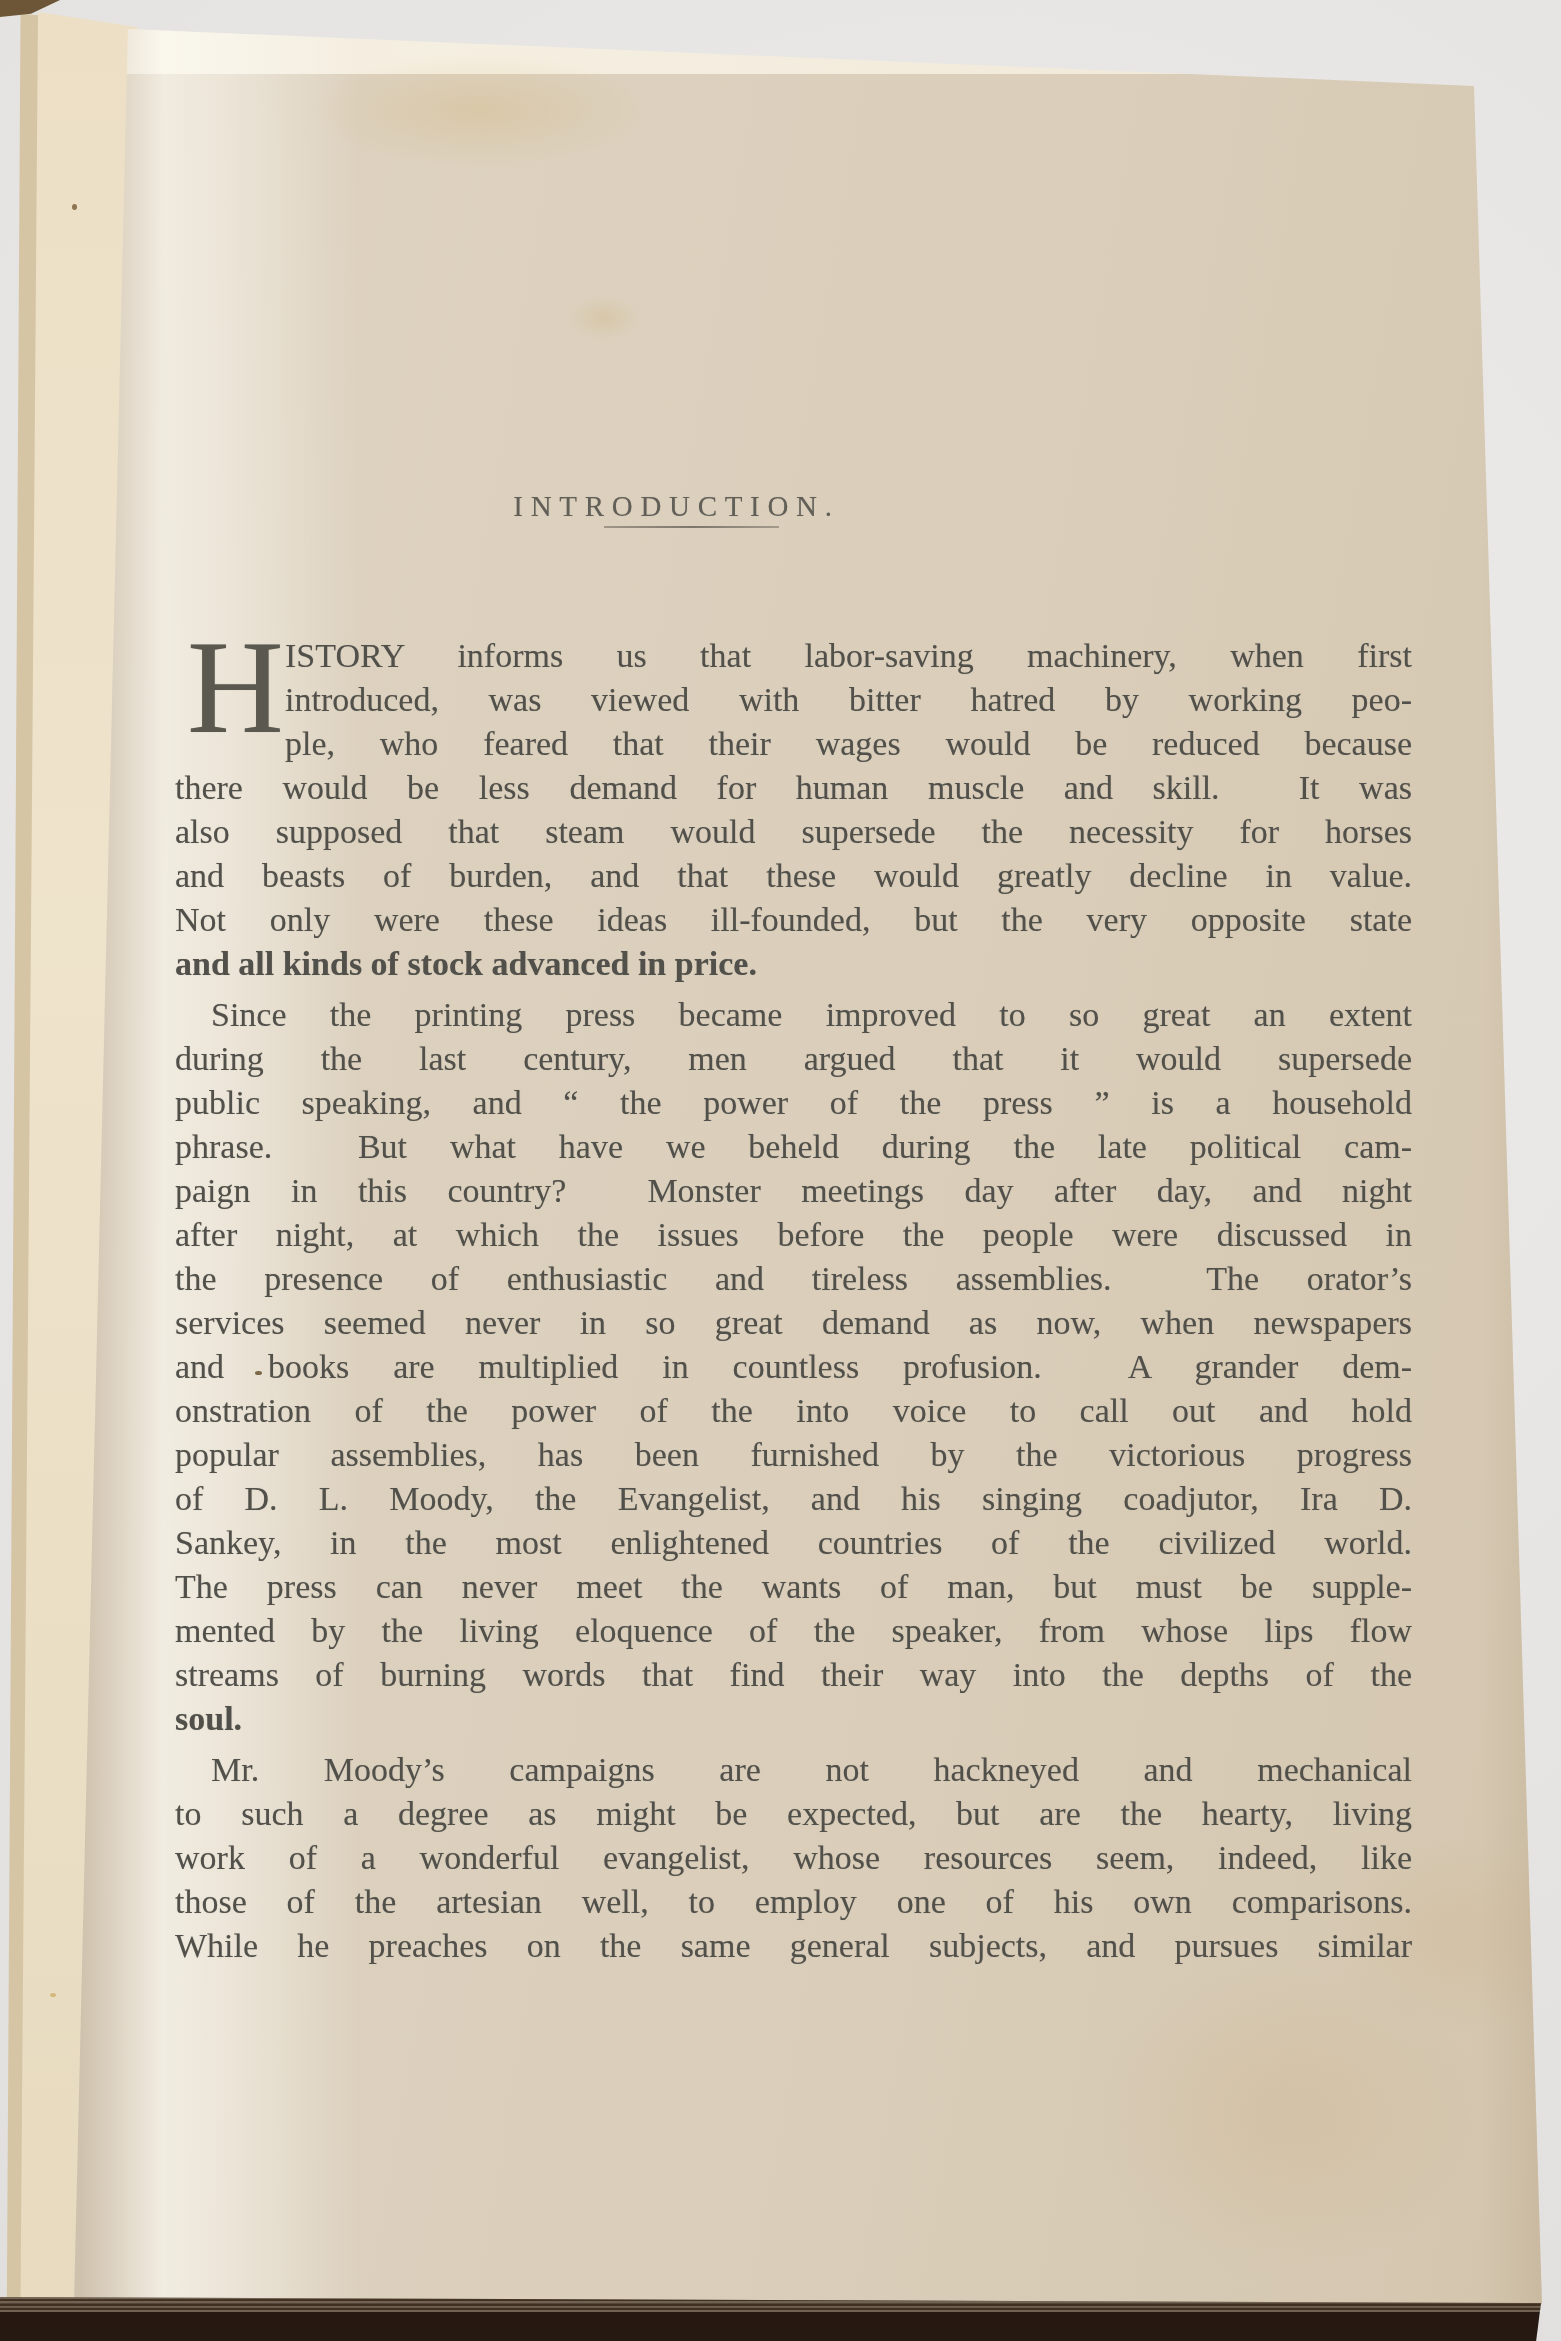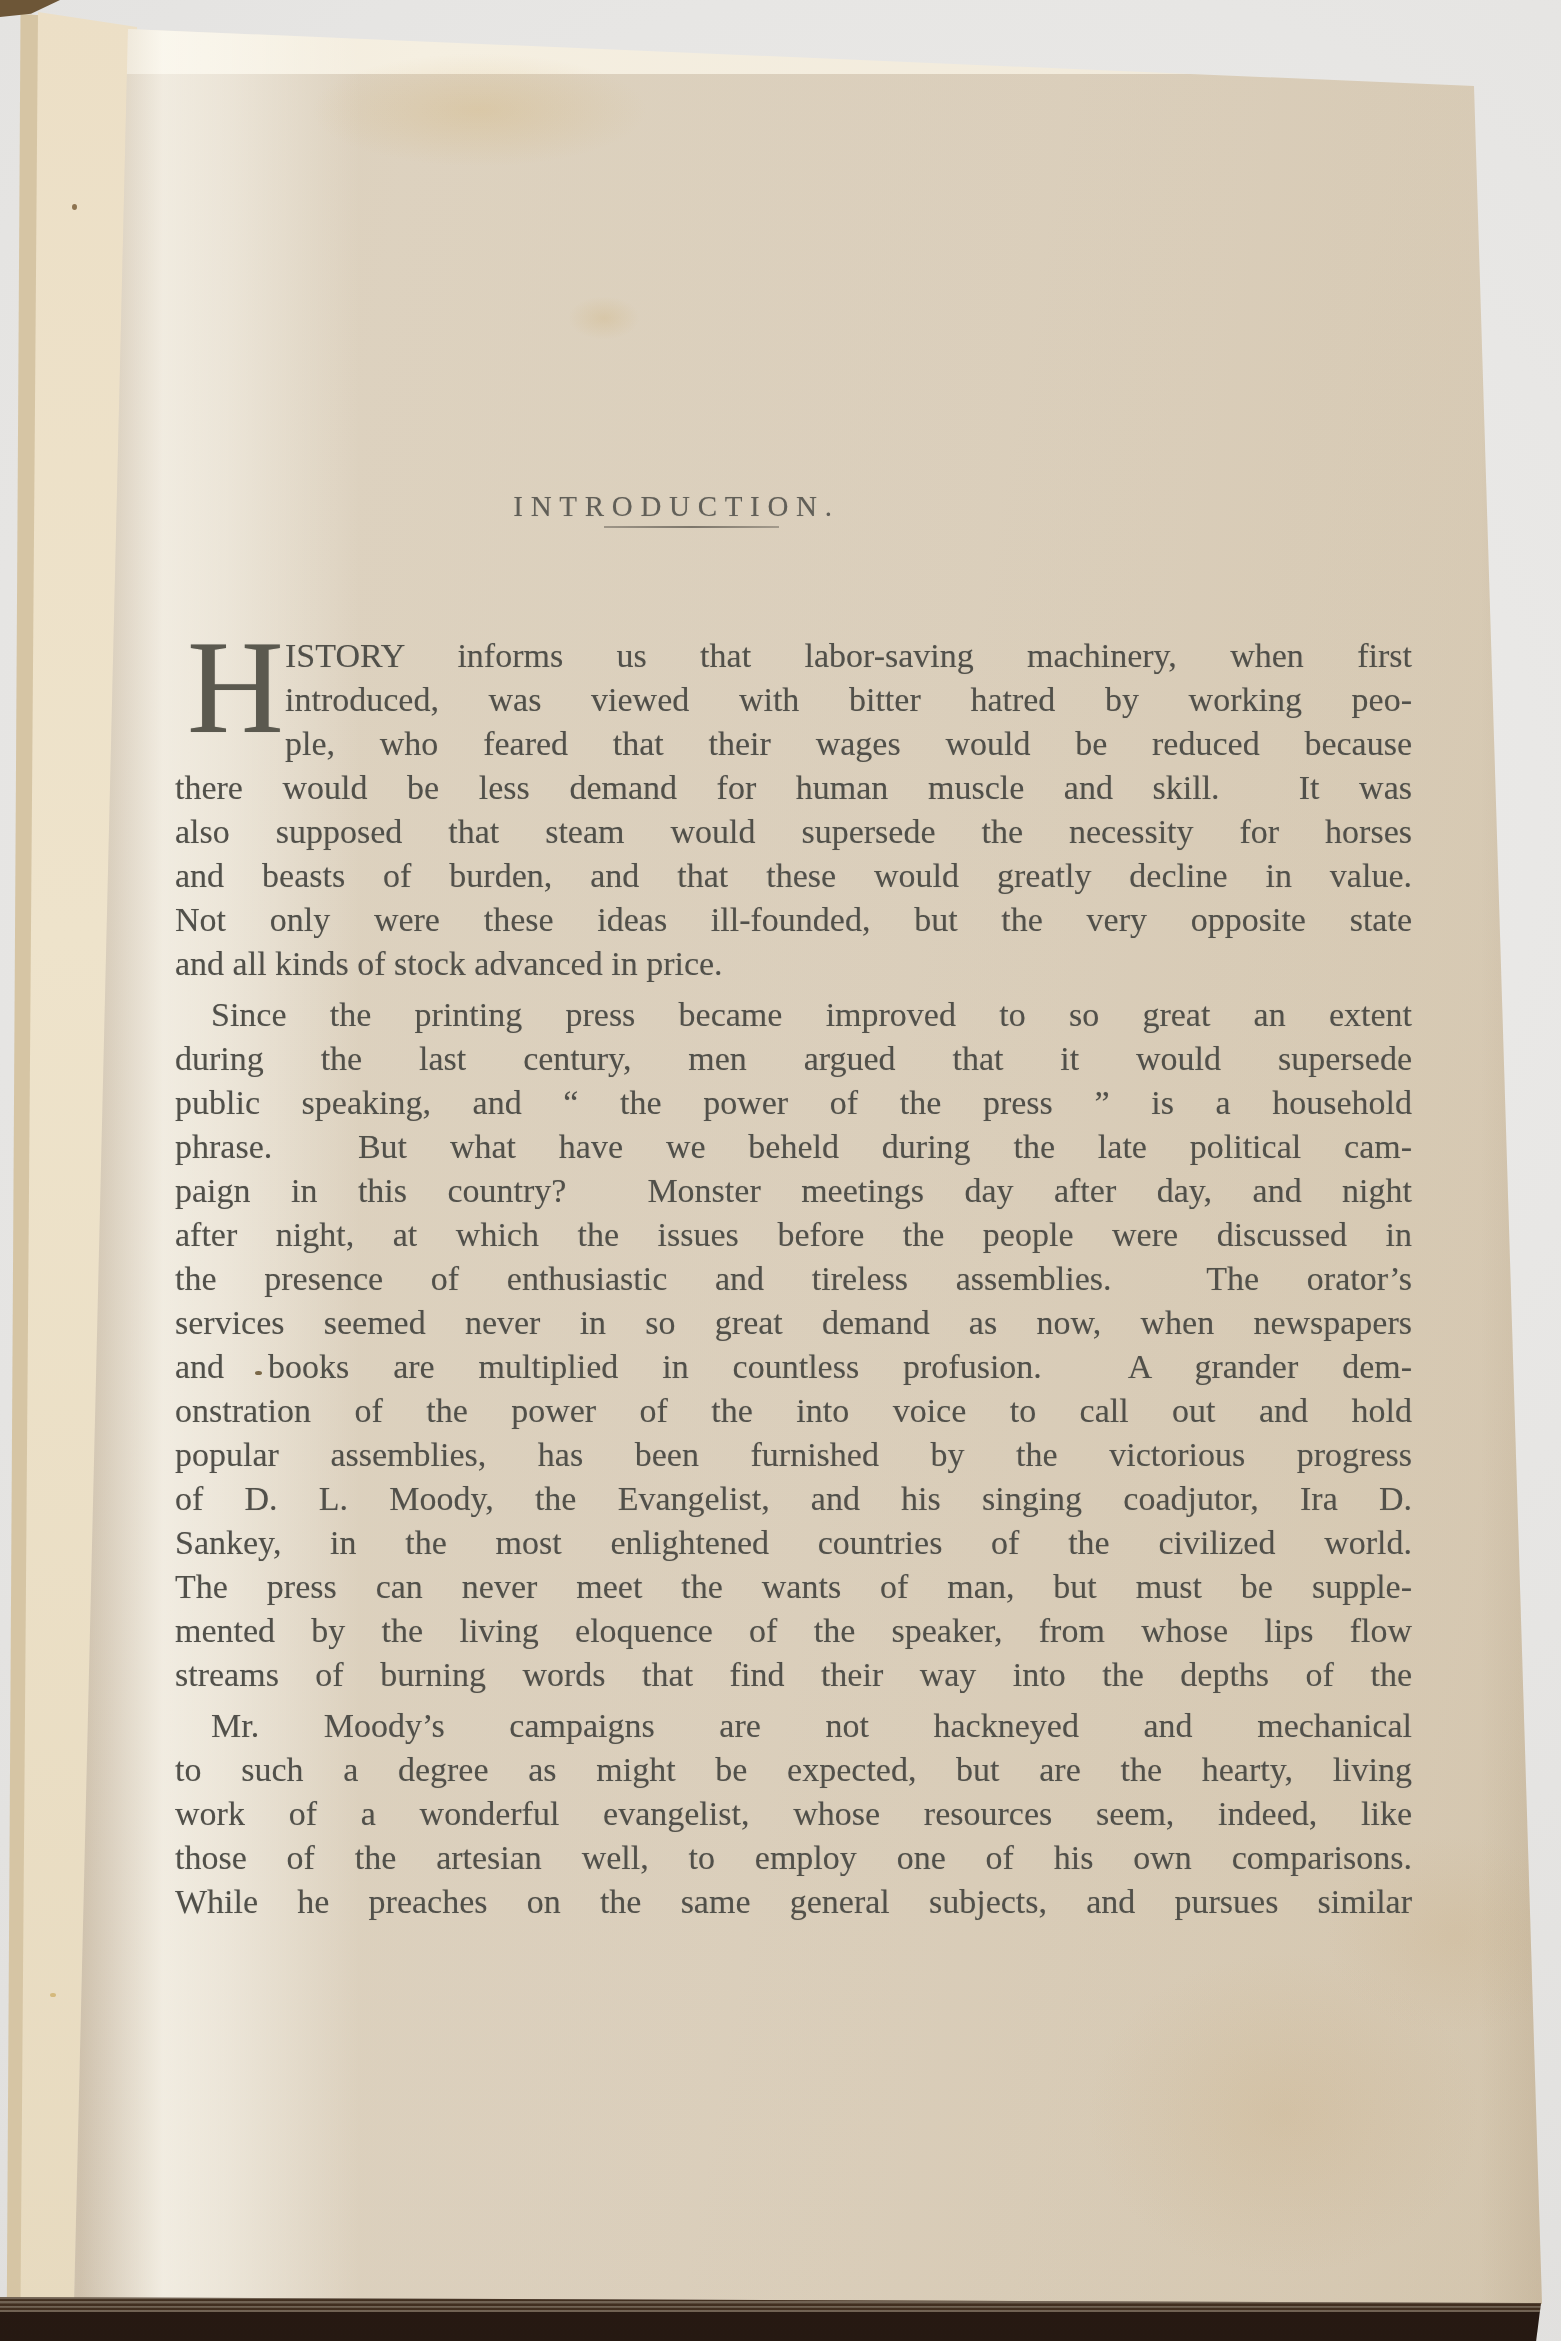--- a/index.html
+++ b/index.html
@@ -47,21 +47,21 @@
     text-shadow:0 0 0.9px rgba(97,95,88,.35);}
   .rule{position:absolute;left:604px;top:526px;width:175px;height:1.7px;
     background:linear-gradient(90deg, rgba(108,102,92,.55), rgba(108,102,92,.85), rgba(108,102,92,.5));}
 
   .body-text{position:absolute;left:175px;top:634px;width:1237px;
     font-size:34px;color:#51504a;text-shadow:0 0 0.9px rgba(81,80,74,.30);}
   .paragraph{position:relative;}
   .paragraph.indent{margin-top:6.8px;}
   .line{height:44px;line-height:44px;white-space:nowrap;}
   .line.just{white-space:normal;text-align:justify;text-align-last:justify;height:44px;overflow:visible;}
-  .line.rag{text-align:left;}
+  .line.rag{text-align:left;font-weight:bold;}
   .line.cap-ind{padding-left:110px;}
   .line.first-ind{text-indent:36px;}
   .dropcap{position:absolute;left:12px;top:-13.7px;font-size:134px;line-height:1;
     color:#5b594f;text-shadow:0 0 0.9px rgba(91,89,79,.3);}
 </style>
 </head>
 <body>
 
 <div class="layer under-page-line"></div>
 <div class="layer under-page"></div>
@@ -99,20 +99,21 @@
       <div class="line just">the presence of enthusiastic and tireless assemblies.&nbsp; The orator’s</div>
       <div class="line just">services seemed never in so great demand as now, when newspapers</div>
       <div class="line just">and books are multiplied in countless profusion.&nbsp; A grander dem-</div>
       <div class="line just">onstration of the power of the into voice to call out and hold</div>
       <div class="line just">popular assemblies, has been furnished by the victorious progress</div>
       <div class="line just">of D. L. Moody, the Evangelist, and his singing coadjutor, Ira D.</div>
       <div class="line just">Sankey, in the most enlightened countries of the civilized world.</div>
       <div class="line just">The press can never meet the wants of man, but must be supple-</div>
       <div class="line just">mented by the living eloquence of the speaker, from whose lips flow</div>
       <div class="line just">streams of burning words that find their way into the depths of the</div>
+      <div class="line rag">soul.</div>
     </div>
     <div class="paragraph indent">
       <div class="line just first-ind">Mr. Moody’s campaigns are not hackneyed and mechanical</div>
       <div class="line just">to such a degree as might be expected, but are the hearty, living</div>
       <div class="line just">work of a wonderful evangelist, whose resources seem, indeed, like</div>
       <div class="line just">those of the artesian well, to employ one of his own comparisons.</div>
       <div class="line just">While he preaches on the same general subjects, and pursues similar</div>
     </div>
   </div>
 

